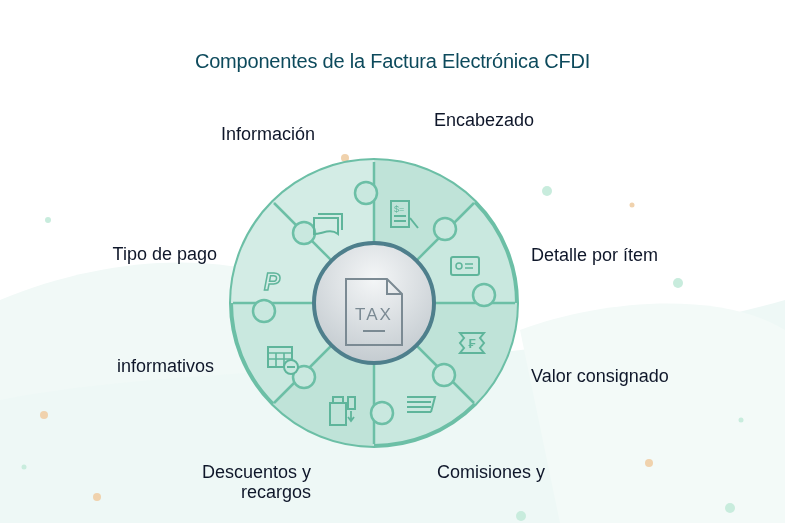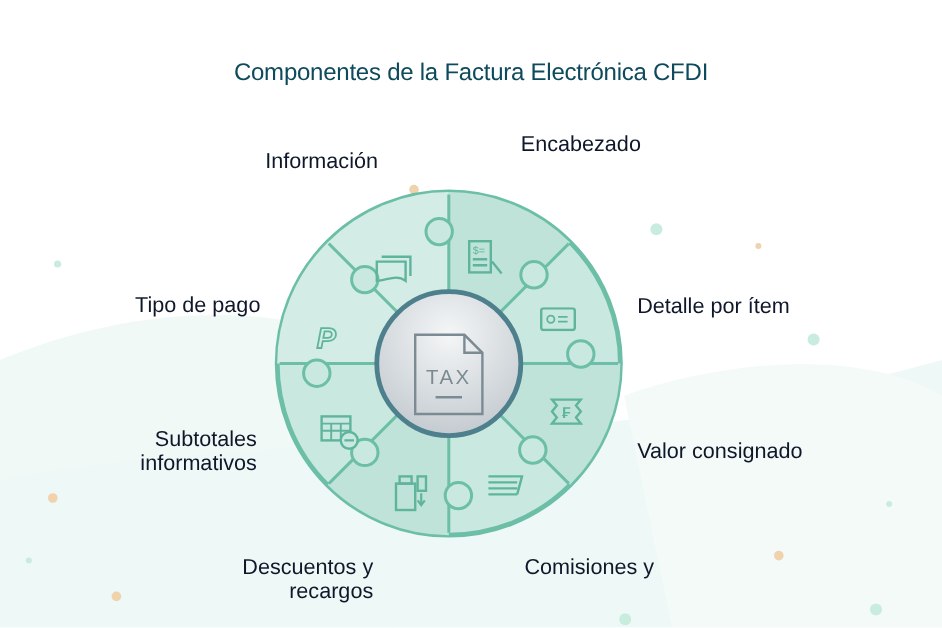--- a/index.html
+++ b/index.html
@@ -124,16 +124,15 @@
 <div class="lbl" style="left:531px;top:245px;width:220px;">Detalle por ítem</div>
 <div class="lbl" style="left:531px;top:366px;width:220px;">Valor consignado</div>
 <div class="lbl" style="left:437px;top:462px;width:200px;">
   <div>Comisiones y</div>
 </div>
 <div class="lbl r" style="left:110px;top:462px;width:201px;">
   <div>Descuentos y</div>
   <div>recargos</div>
 </div>
 <div class="lbl r" style="left:60px;top:356px;width:154px;">
-  <div>Subtotales</div>
   <div>informativos</div>
 </div>
 <div class="lbl r" style="left:60px;top:244px;width:157px;">Tipo de pago</div>
 
 </body></html>

